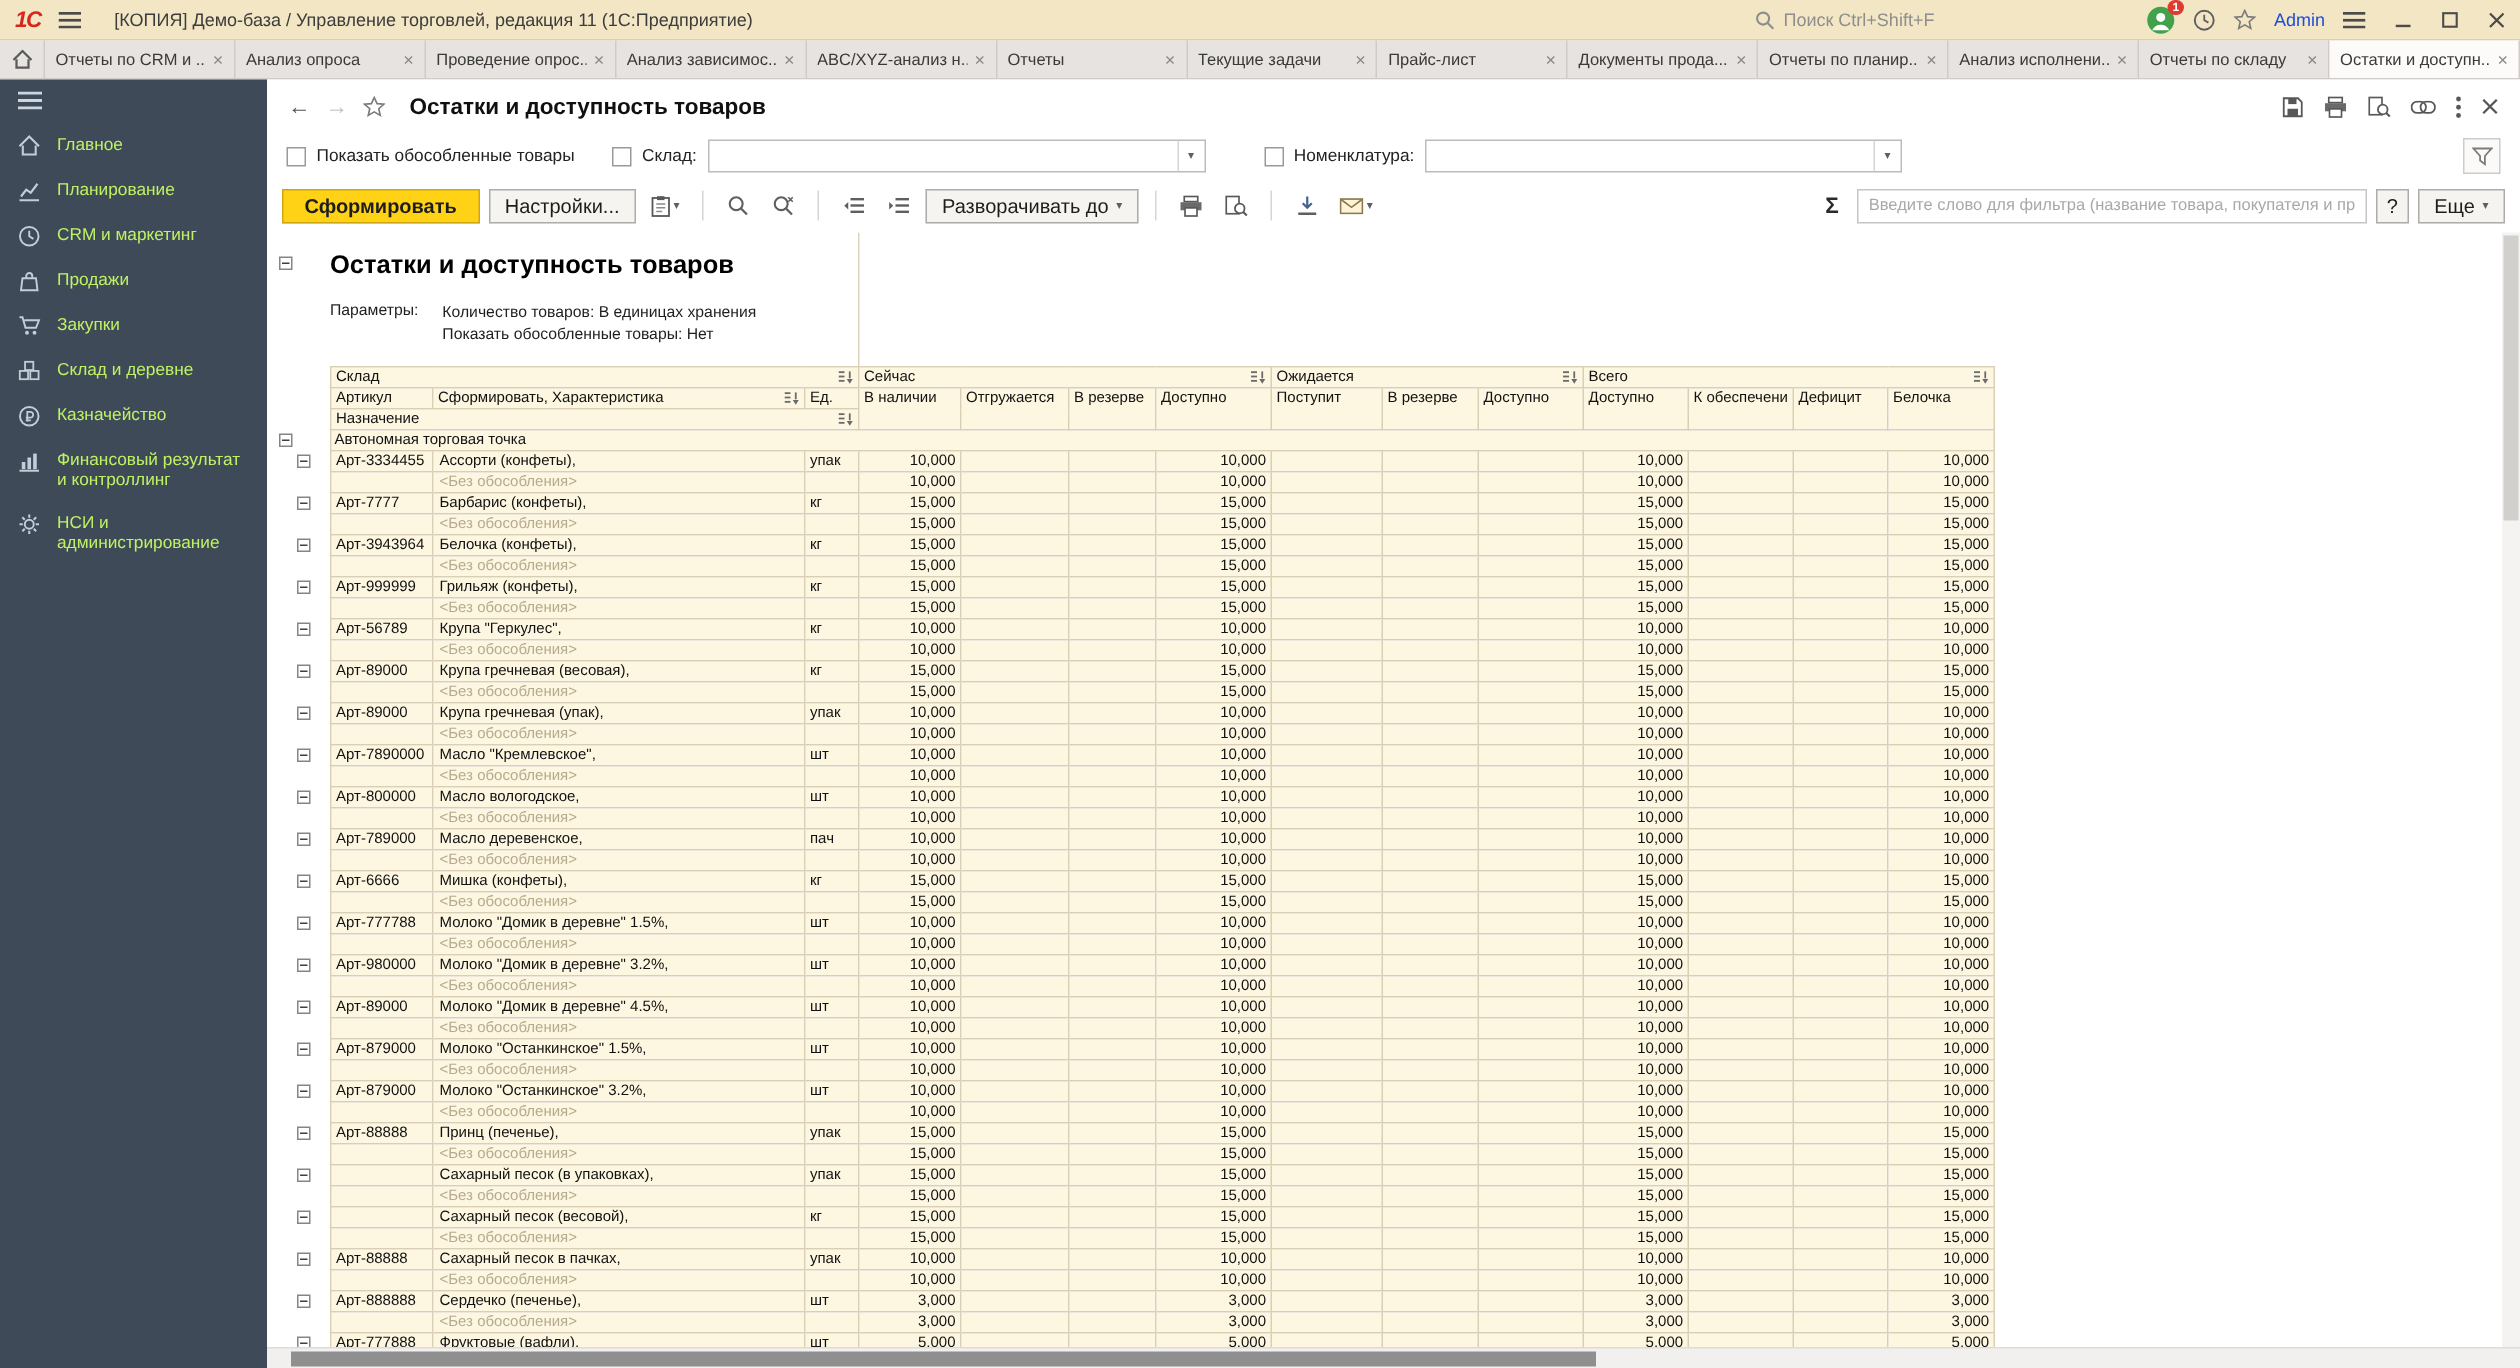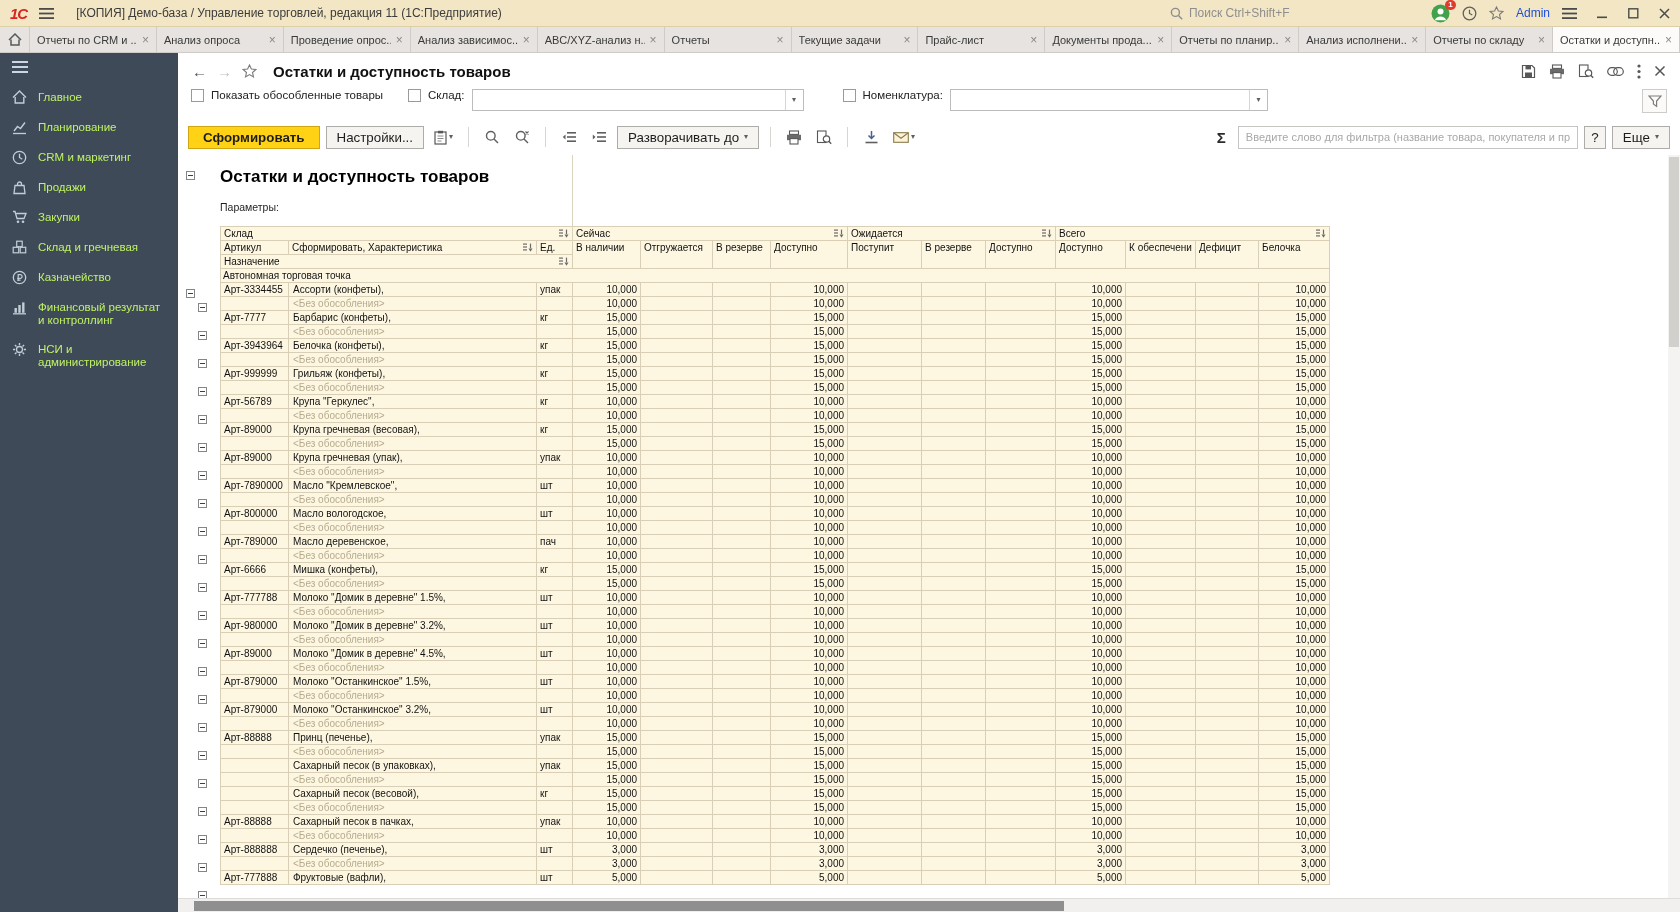--- a/index.html
+++ b/index.html
@@ -33,21 +33,21 @@
   .sb-item{display:flex;gap:10px;padding:8px 10px 8px 12px;font-size:11.5px;line-height:13px;cursor:pointer;align-items:flex-start}
   .sb-item .ic{flex:0 0 16px;height:15px;margin-top:-1px;line-height:0}
 
   .main{flex:1 1 auto;display:flex;flex-direction:column;min-width:0;background:#fff}
   .page-header{height:36px;flex:0 0 36px;display:flex;align-items:center;padding:0 14px;gap:10px}
   .nav-arrow{font-size:15px;color:#4f4f4f;cursor:pointer;line-height:1}
   .nav-arrow.disabled{color:#c0c0c0}
   .page-title{font-size:15px;font-weight:700;color:#101010;margin-left:6px;flex:1 1 auto;white-space:nowrap;overflow:hidden}
   .ph-icons{display:flex;align-items:center;gap:13px}
 
-  .filter-row{height:30px;flex:0 0 30px;display:flex;align-items:flex-start;padding:0 13px;gap:7px;font-size:11.5px;color:#222}
+  .filter-row{height:30px;flex:0 0 30px;display:flex;align-items:center;padding:0 13px;gap:7px;font-size:11.5px;color:#222}
   .cb{width:13px;height:13px;border:1px solid #9a9a9a;background:#fff;flex:0 0 13px;cursor:pointer}
   .cb.sp{margin-left:18px}
   .combo{height:22px;border:1px solid #bdbcba;background:#fff;display:flex;align-items:stretch;cursor:pointer}
   .combo .val{flex:1 1 auto}
   .combo .dd{flex:0 0 18px;border-left:1px solid #d6d5d3;display:flex;align-items:center;justify-content:center;color:#6b6b6b}
   .combo.w1{width:332px;margin-right:14px}
   .combo.w2{width:318px}
   .funnel-btn{margin-left:auto;width:25px;height:24px;border:1px solid #cdccca;background:#fbfaf9;display:flex;align-items:center;justify-content:center;cursor:pointer}
 
   .toolbar{height:36px;flex:0 0 36px;display:flex;align-items:center;padding:0 10px;gap:6px;font-size:12px}
@@ -257,21 +257,21 @@
                 <circle cx="6" cy="11.8" r="1.3" fill="#c3cdd8"></circle>
                 <circle cx="11" cy="11.8" r="1.3" fill="#c3cdd8"></circle>
               </svg></span>
             <span>Закупки</span>
           </div><div class="sb-item">
             <span class="ic"><svg width="15" height="14" viewBox="0 0 15 14">
                 <rect x="1.2" y="7.3" width="5.5" height="5.5" fill="none" stroke="#c3cdd8" stroke-width="1.2"></rect>
                 <rect x="8.2" y="7.3" width="5.5" height="5.5" fill="none" stroke="#c3cdd8" stroke-width="1.2"></rect>
                 <rect x="4.7" y="1.2" width="5.5" height="5.5" fill="none" stroke="#c3cdd8" stroke-width="1.2"></rect>
               </svg></span>
-            <span>Склад и гречневая</span>
+            <span>Склад и деревне</span>
           </div><div class="sb-item">
             <span class="ic"><svg width="15" height="15" viewBox="0 0 15 15">
                 <circle cx="7.5" cy="7.5" r="6.2" fill="none" stroke="#c3cdd8" stroke-width="1.3"></circle>
                 <path d="M6.2 11V4.6h2a1.9 1.9 0 1 1 0 3.8H5.2M5.2 10.2h3.4" fill="none" stroke="#c3cdd8" stroke-width="1.2"></path>
               </svg></span>
             <span>Казначейство</span>
           </div><div class="sb-item">
             <span class="ic"><svg width="15" height="15" viewBox="0 0 15 15">
                 <path d="M1 13.8h13" stroke="#c3cdd8" stroke-width="1.3"></path>
                 <rect x="2.5" y="8" width="2.4" height="4.8" fill="#c3cdd8"></rect>
@@ -503,20 +503,24 @@
             <div class="obox" style="left: 20px; top: 652px;"></div>
             <div class="obox" style="left: 20px; top: 680px;"></div>
             <div class="obox" style="left: 20px; top: 708px;"></div>
             <div class="obox" style="left: 20px; top: 736px;"></div>
           </div>
         <div class="sheet-body">
           <div class="pre-divider"></div>
           <div class="rpt-title">Остатки и доступность товаров</div>
           <div class="params">
             <div class="plabel">Параметры:</div>
+            <div class="pvals">
+              <div>Количество товаров: В единицах хранения</div>
+              <div>Показать обособленные товары: Нет</div>
+            </div>
           </div>
 
           <table class="rpt">
             <colgroup>
               <col style="width:68px">
                 <col style="width:248px">
                 <col style="width:36px">
               <col style="width:68px">
                 <col style="width:72px">
                 <col style="width:58px">

